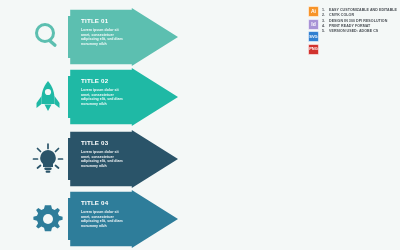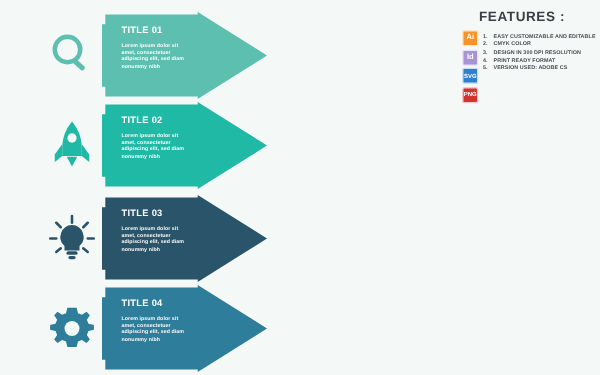--- a/index.html
+++ b/index.html
@@ -147,21 +147,20 @@
     <div class="arrow">
       <div class="shape" style="background:#2e7d9a"></div>
       <div class="txt">
         <p class="ttl">TITLE 04</p>
         <p class="body">Lorem ipsum dolor sit amet, consectetuer adipiscing elit, sed diam nonummy nibh</p>
       </div>
     </div>
   </div>
 
   <div id="features">
-    <div class="fx-title">FEATURES :</div>
     <div class="fx-body">
       <div class="badges">
         <div class="badge" style="background:#f79429;color:#ffffff">
           <span>Ai</span>
         </div>
         <div class="badge" style="background:#a893d6;color:#ffffff">
           <span>Id</span>
         </div>
         <div class="badge" style="background:#2f7fd1;color:#ffffff;font-size:4px">
           <span>SVG</span>

